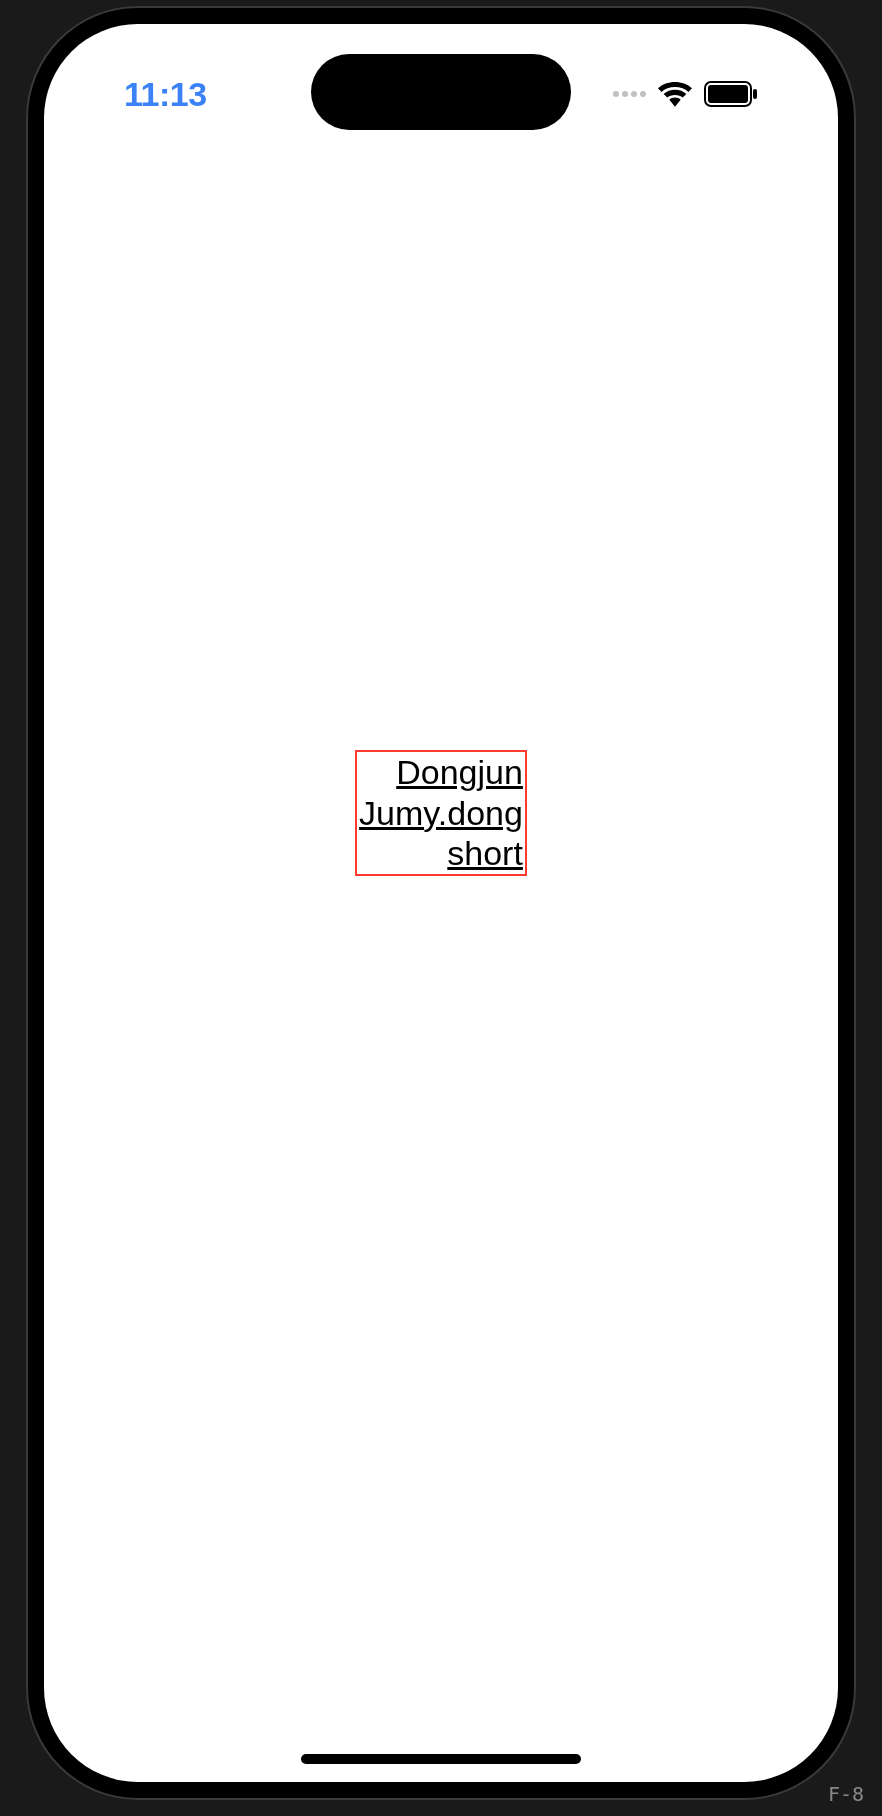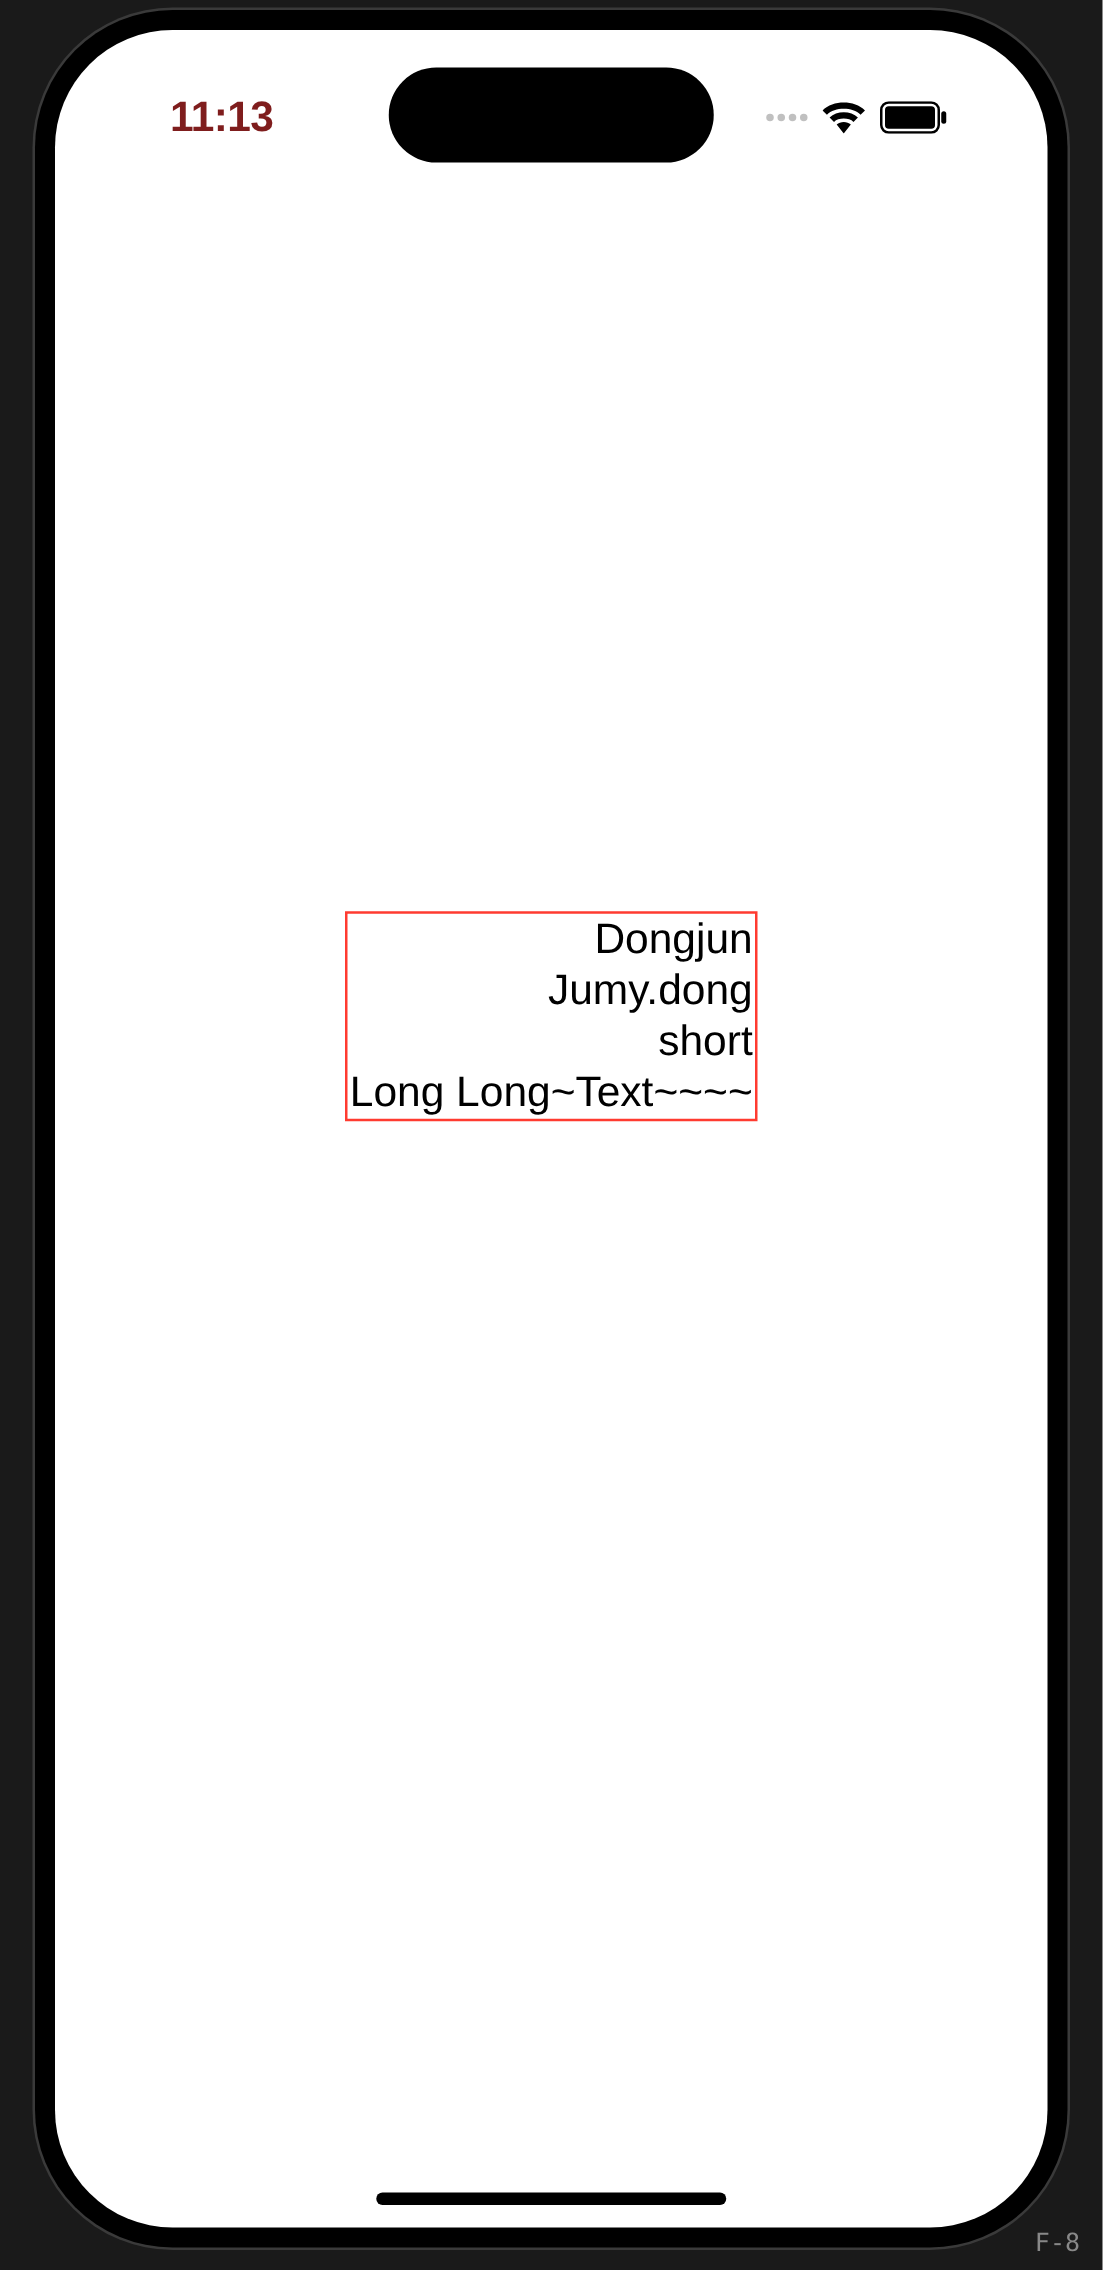--- a/index.html
+++ b/index.html
@@ -59,23 +59,23 @@
       display: flex;
       align-items: center;
       justify-content: space-between;
       padding: 0 60px;
       z-index: 50;
     }
     
     .status-time {
       font-size: 34px;
       font-weight: 600;
-      color: #7f1d1d;
+      color: #3b82f6;
       letter-spacing: -0.5px;
-      margin-left: 32px;
+      margin-left: 20px;
       margin-top: 20px;
     }
     
     .status-right {
       display: flex;
       align-items: center;
       gap: 12px;
       margin-right: 20px;
       margin-top: 20px;
     }
@@ -114,20 +114,21 @@
       justify-content: center;
     }
     
     .text-box {
       border: 2px solid #ff3b30;
       display: flex;
       flex-direction: column;
       align-items: flex-end;
       padding: 0;
       margin-top: -180px;
+      text-decoration: underline;
     }
     
     .text-line {
       font-size: 34px;
       color: #000;
       line-height: 1.2;
       text-align: right;
       white-space: nowrap;
       padding: 0 2px;
     }
@@ -178,21 +179,20 @@
           <rect x="49" y="8" width="4" height="10" rx="2" fill="#000"></rect>
         </svg>
       </div>
     </div>
 
     <div class="content-area">
       <div class="text-box">
         <div class="text-line">Dongjun</div>
         <div class="text-line">Jumy.dong</div>
         <div class="text-line">short</div>
-        <div class="text-line">Long Long~Text~~~~</div>
       </div>
     </div>
 
     <div class="home-indicator"></div>
 
   </div>
 </div>
 
 <div class="encoding-label">F-8</div>
 

